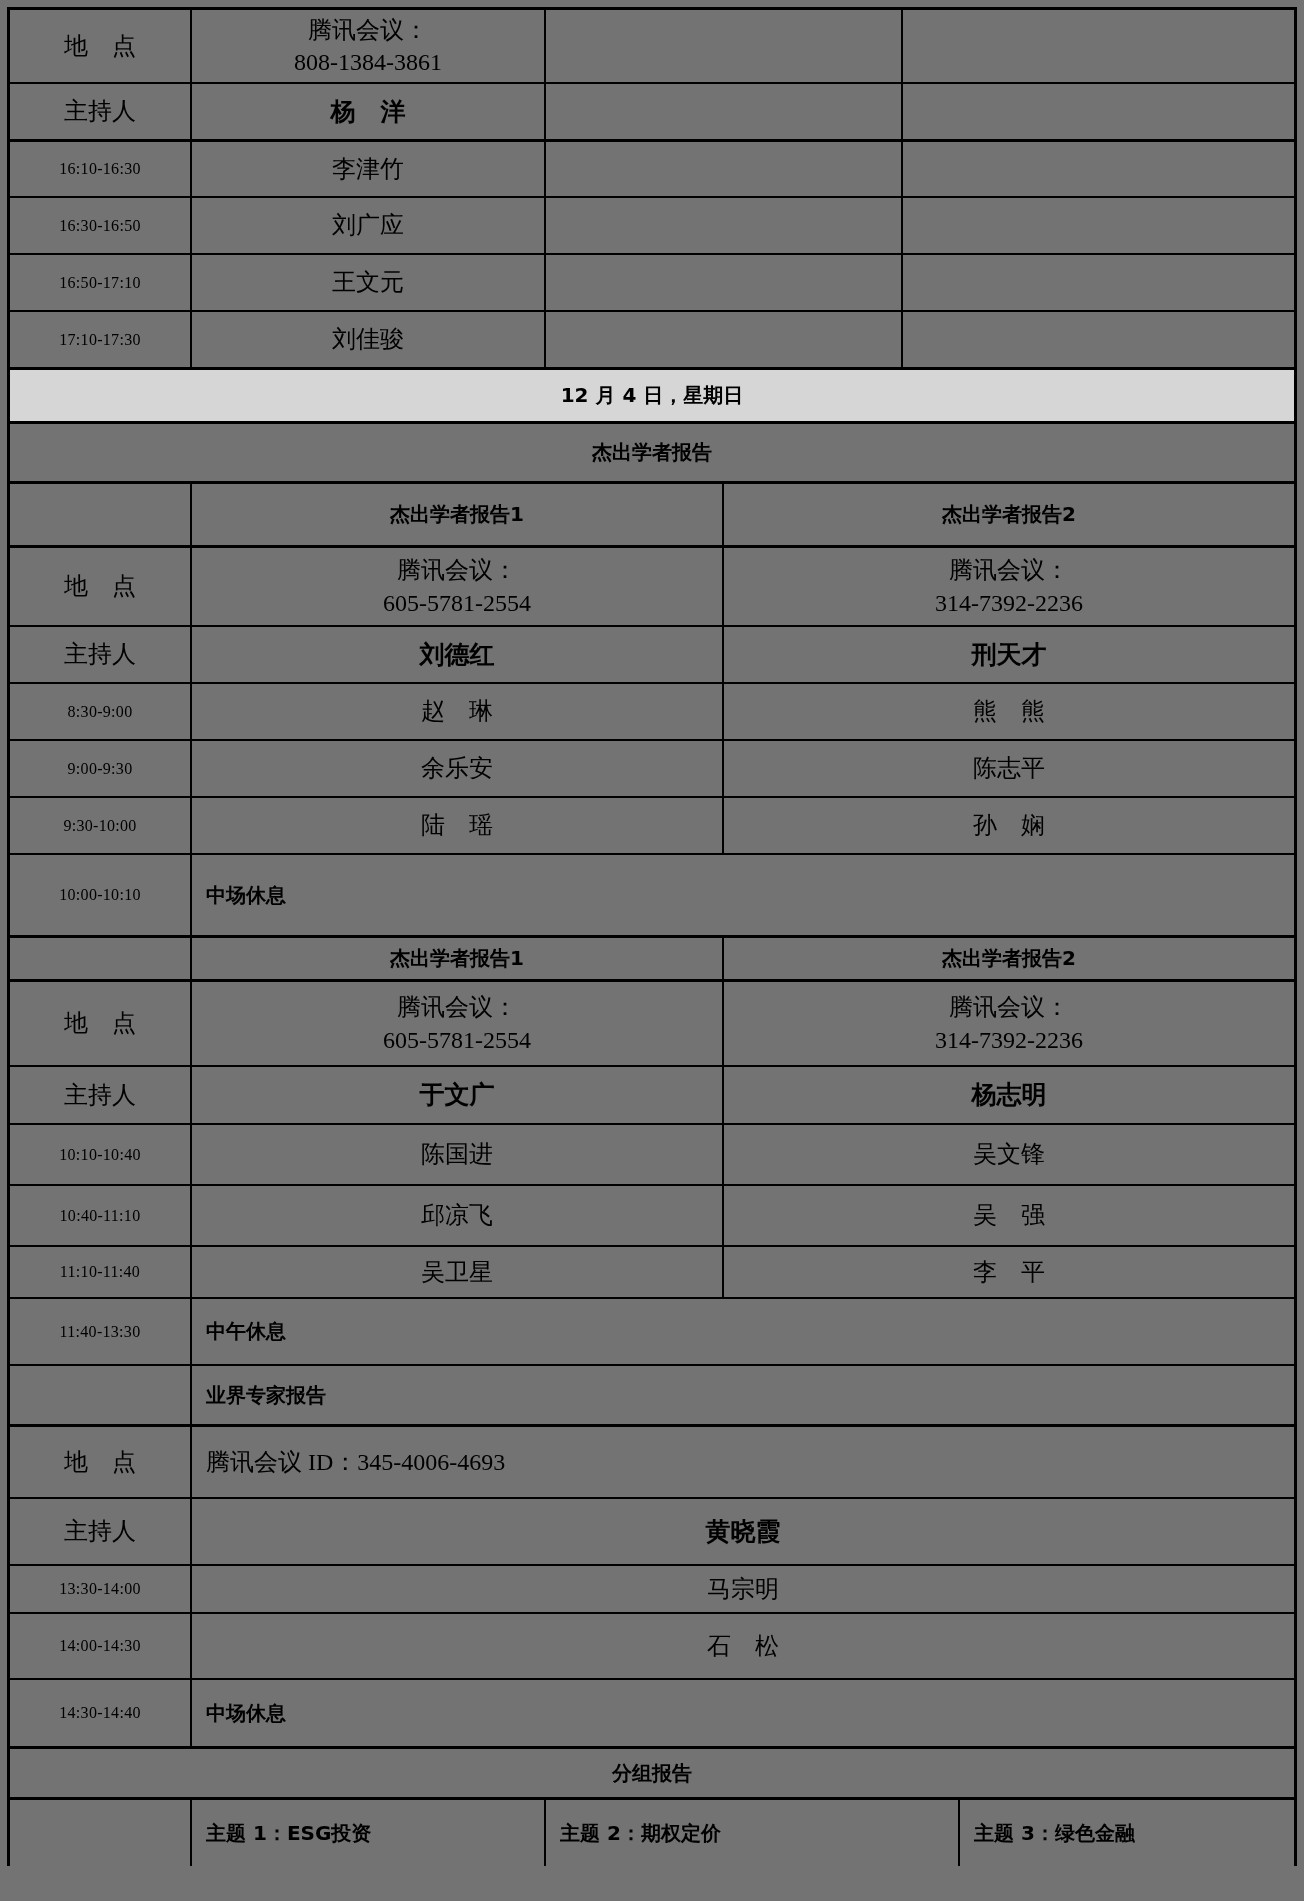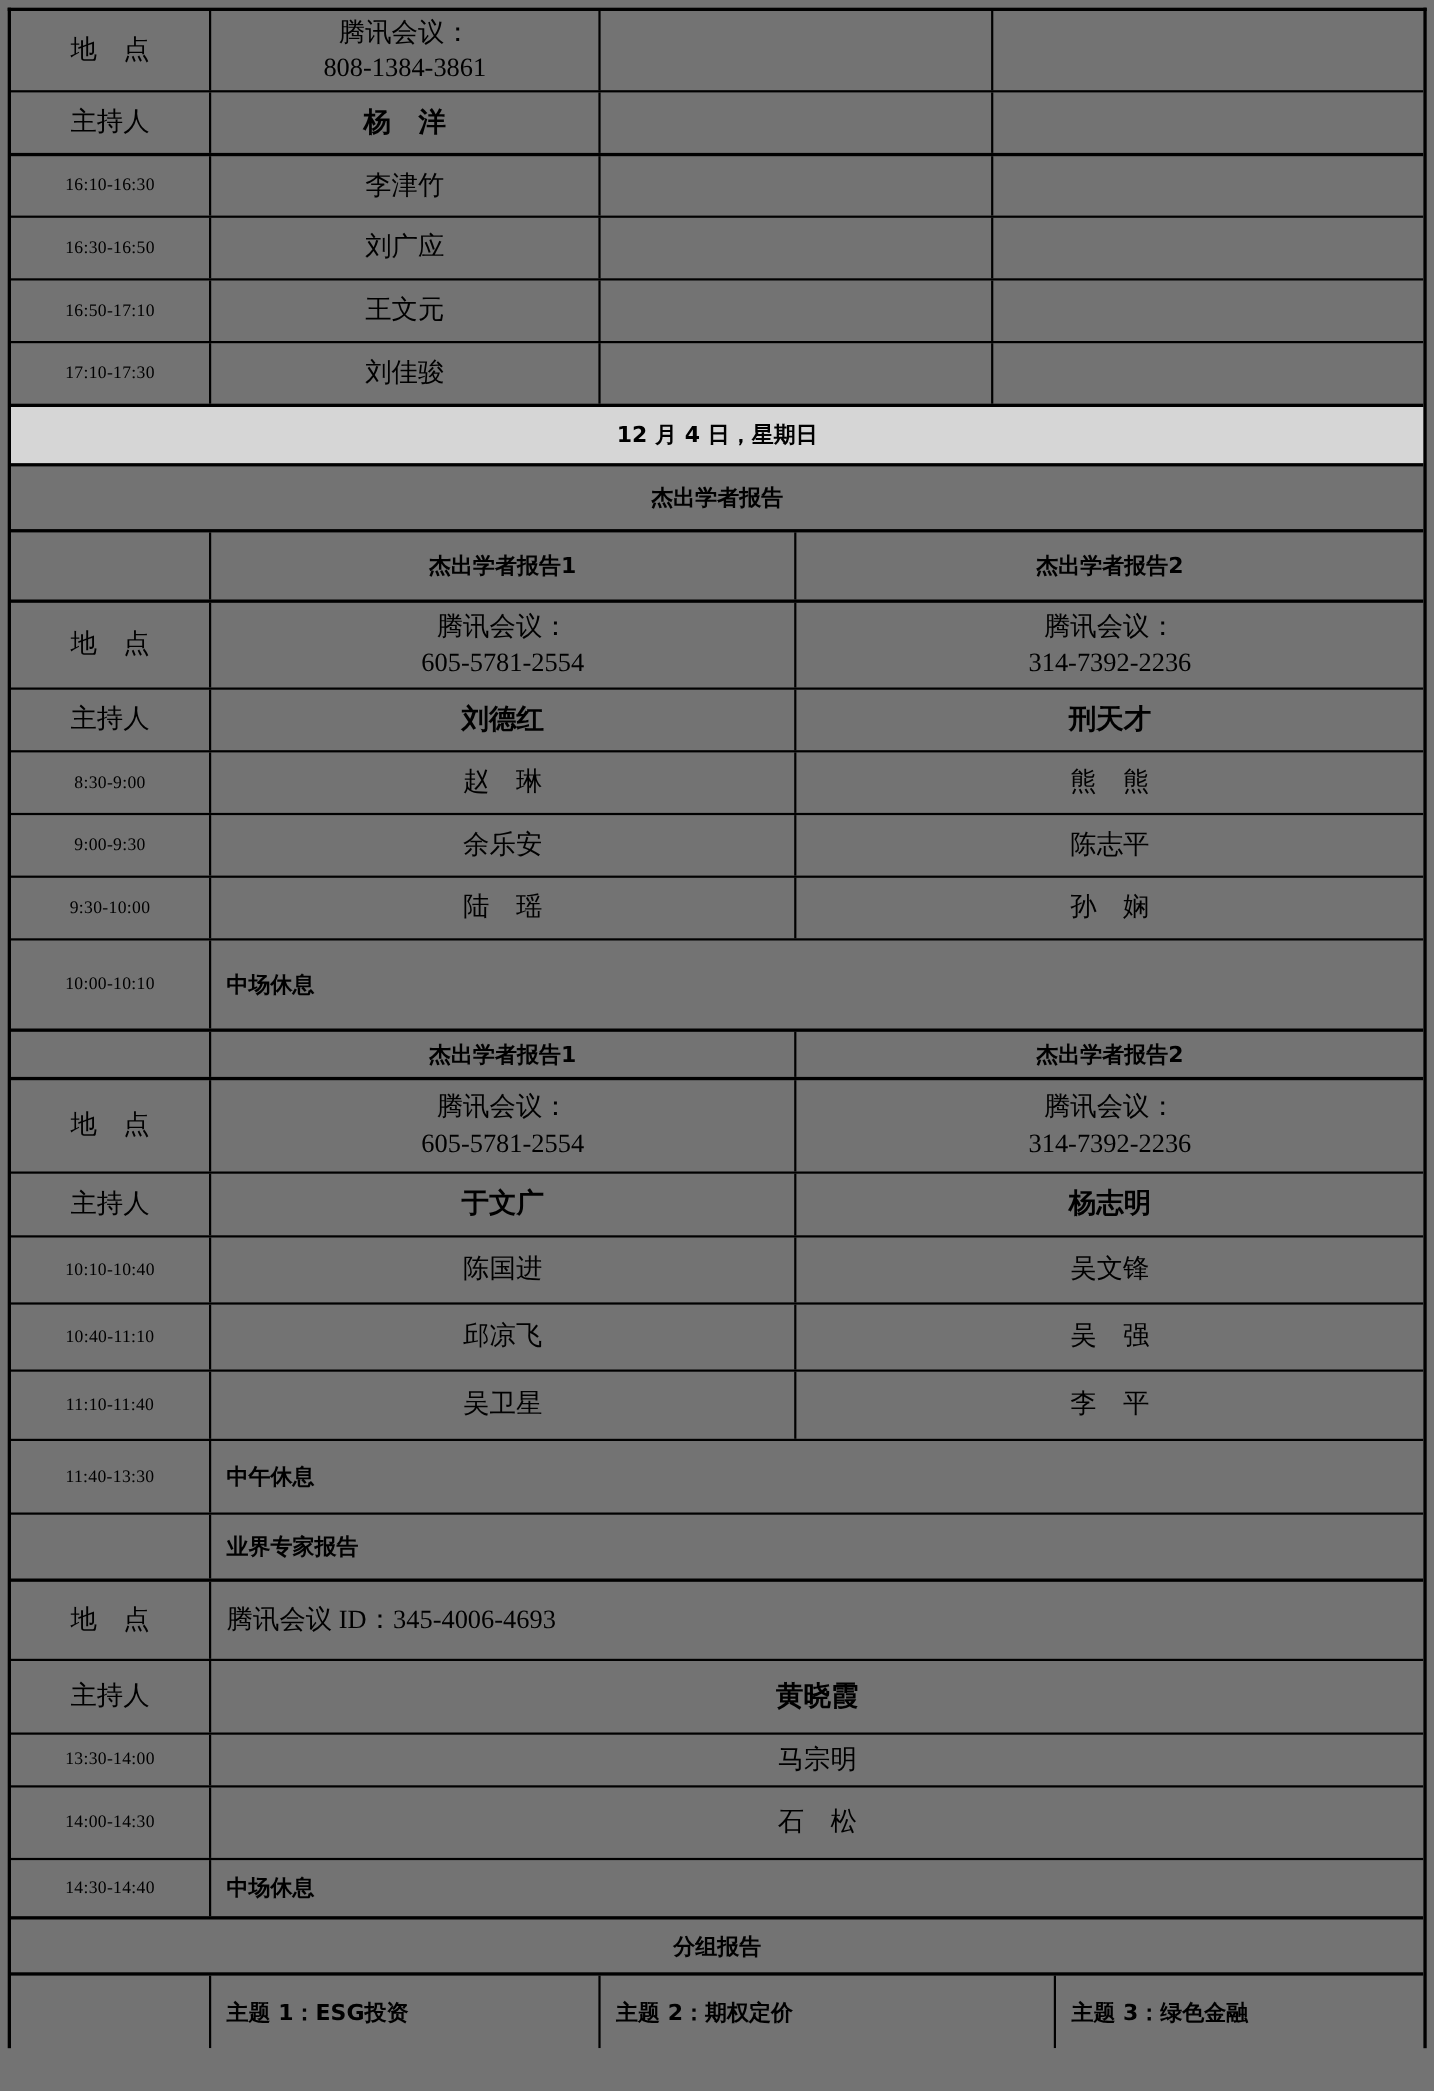--- a/index.html
+++ b/index.html
@@ -157,21 +157,21 @@
     <div class="row cb" style="height:61px">
       <div class="c time">10:10-10:40</div>
       <div class="c">陈国进</div>
       <div class="c">吴文锋</div>
     </div>
     <div class="row cb" style="height:61px">
       <div class="c time">10:40-11:10</div>
       <div class="c">邱凉飞</div>
       <div class="c">吴　强</div>
     </div>
-    <div class="row cb" style="height:63px">
+    <div class="row cb" style="height:52px">
       <div class="c time">11:10-11:40</div>
       <div class="c">吴卫星</div>
       <div class="c">李　平</div>
     </div>
     <div class="row cd" style="height:67px">
       <div class="c time">11:40-13:30</div>
       <div class="c hei left">中午休息</div>
     </div>
 
     <div class="row cd" style="height:60px">
@@ -187,21 +187,21 @@
       <div class="c bserif">黄晓霞</div>
     </div>
     <div class="row cd" style="height:48px">
       <div class="c time">13:30-14:00</div>
       <div class="c">马宗明</div>
     </div>
     <div class="row cd" style="height:66px">
       <div class="c time">14:00-14:30</div>
       <div class="c">石　松</div>
     </div>
-    <div class="row cd" style="height:53px">
+    <div class="row cd" style="height:68px">
       <div class="c time">14:30-14:40</div>
       <div class="c hei left">中场休息</div>
     </div>
 
     <div class="row cf t3" style="height:51px">
       <div class="c hei">分组报告</div>
     </div>
     <div class="row ct t3" style="height:69px">
       <div class="c"></div>
       <div class="c hei left">主题 1：ESG投资</div>

